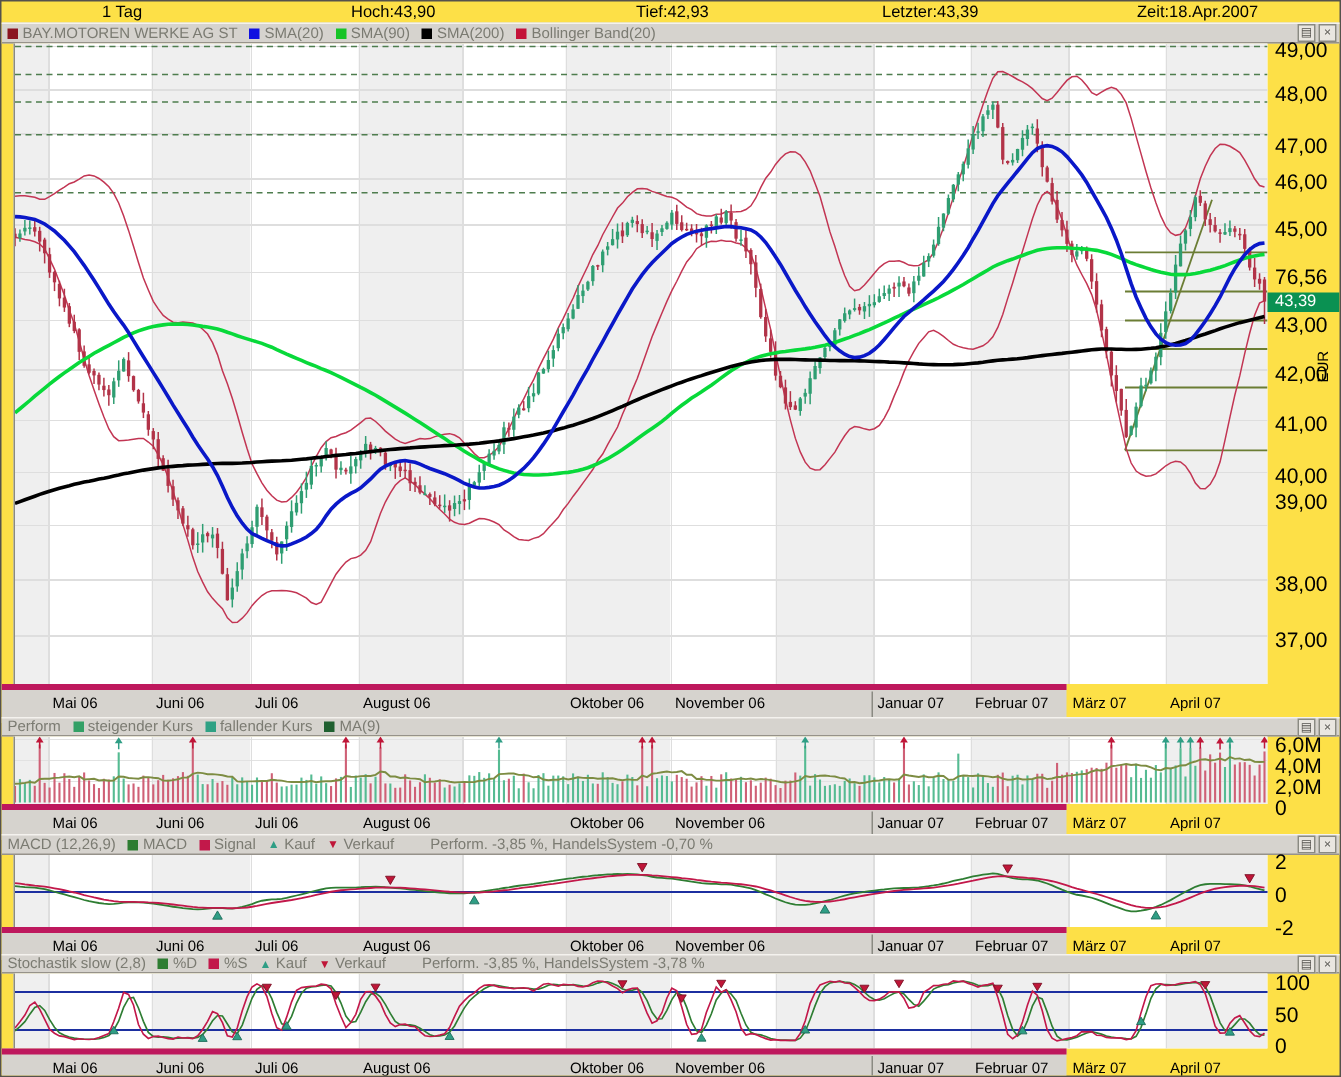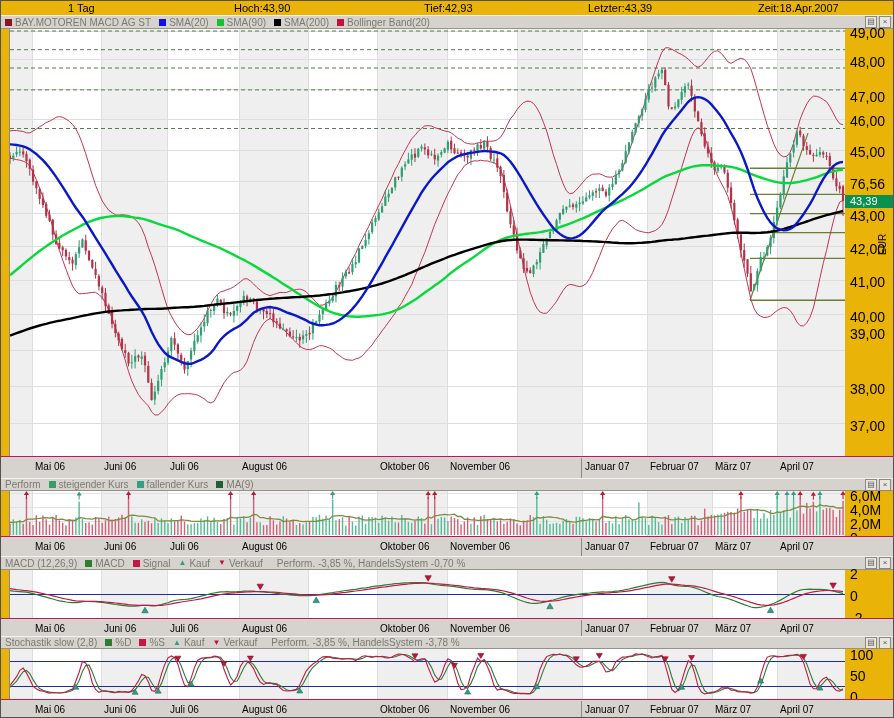--- a/index.html
+++ b/index.html
@@ -1,31 +1,31 @@
 <!DOCTYPE html>
 <html><head>
 <meta charset="utf-8">
 <style>
   html,body{margin:0;padding:0;background:#9a9a9a;}
-  #app{position:relative;width:894px;height:718px;background:#eab308;overflow:hidden;
+  #app{position:relative;width:894px;height:718px;background:#fde047;overflow:hidden;
        font-family:"Liberation Sans",sans-serif;border:1px solid #55524c;box-sizing:border-box;}
   .ib{position:absolute;top:1px;font-size:11px;color:#000;white-space:nowrap;}
   .titlebar{position:absolute;left:0;width:894px;display:flex;align-items:center;gap:8px;
             padding:0 4px;box-sizing:border-box;background:#d6d3ce;color:#7b7b72;font-size:10px;
             border-top:1px solid #f4f2ee;border-bottom:1px solid #96928a;white-space:nowrap;}
   .leg-item{display:inline-flex;align-items:center;gap:3px;color:#7b7b72;}
   .sq{width:7px;height:7px;display:inline-block;}
   .tri{font-size:8px;line-height:8px;}
-  .perform{color:#7b7b72;margin-left:6px;}
+  .perform{color:#7b7b72;margin-left:16px;}
   .ticon{width:10px;height:10px;border:1px solid #8a8a82;background:#e9e6e0;color:#55534e;
          font-size:8px;line-height:9px;text-align:center;display:inline-block;}
   .icons{margin-left:auto;display:flex;gap:2px;}
   .plot{position:absolute;left:8px;width:835px;background:#fff;border-left:1px solid #8a8a82;}
   .plot svg{display:block;}
-  .strip{position:absolute;left:0;width:894px;background:#d6d3ce;border-top:1px solid #be185d;}
+  .strip{position:absolute;left:0;width:710px;background:#d6d3ce;border-top:4px solid #be185d;}
   .ml{position:absolute;top:4px;font-size:10px;color:#000;white-space:nowrap;}
   .yd{position:absolute;top:1px;bottom:1px;width:1px;background:#8a8a82;left:580px;}
   .ylab{position:absolute;left:849px;font-size:14px;color:#000;}
   #lastbox{position:absolute;left:844px;width:48px;height:13px;background:#0a9152;color:#fff;
            font-size:11px;line-height:13px;padding-left:5px;box-sizing:border-box;}
   #eur{position:absolute;left:876px;top:254px;font-size:10px;color:#000;
        transform:rotate(-90deg);transform-origin:left top;}
 </style>
 </head>
 <body>
@@ -37,21 +37,21 @@
       <div class="ib" style="left: 233px;">Hoch:43,90</div>
       <div class="ib" style="left: 423px;">Tief:42,93</div>
       <div class="ib" style="left: 587px;">Letzter:43,39</div>
       <div class="ib" style="left: 757px;">Zeit:18.Apr.2007</div>
     </div>
 
   <div class="titlebar" id="t-main" style="top:14px;height:14px;">
     <span class="leg" id="leg-main" style="display:inline-flex;gap:8px;">
         <span class="leg-item">
           <span class="sq" style="background: rgb(139, 21, 32);"></span>
-          <span>BAY.MOTOREN MACD AG ST</span>
+          <span>BAY.MOTOREN WERKE AG ST</span>
         </span>
         <span class="leg-item">
           <span class="sq" style="background: rgb(16, 16, 224);"></span>
           <span>SMA(20)</span>
         </span>
         <span class="leg-item">
           <span class="sq" style="background: rgb(23, 196, 39);"></span>
           <span>SMA(90)</span>
         </span>
         <span class="leg-item">

